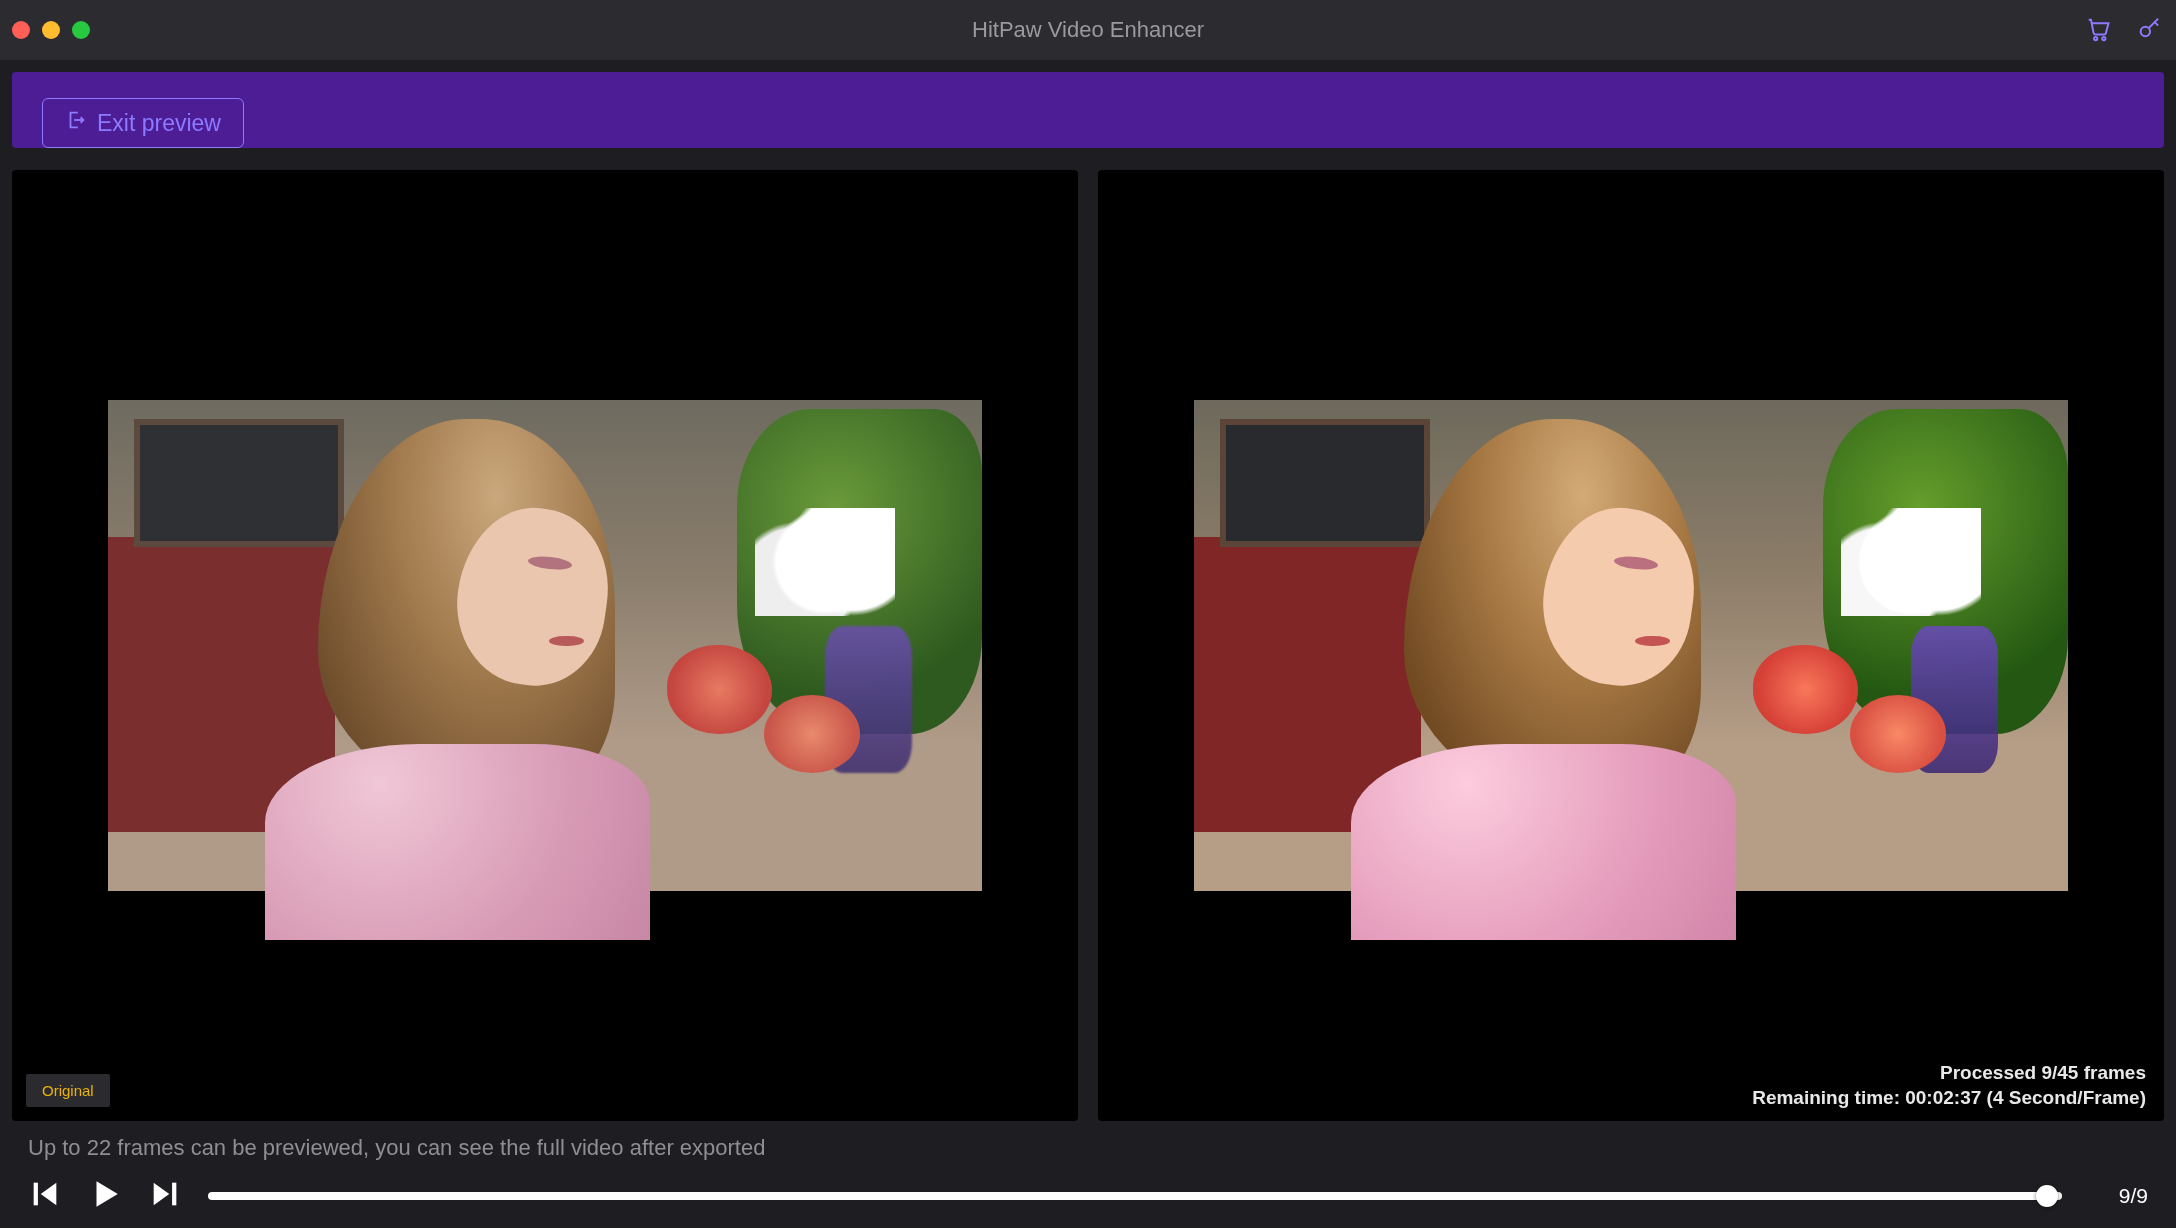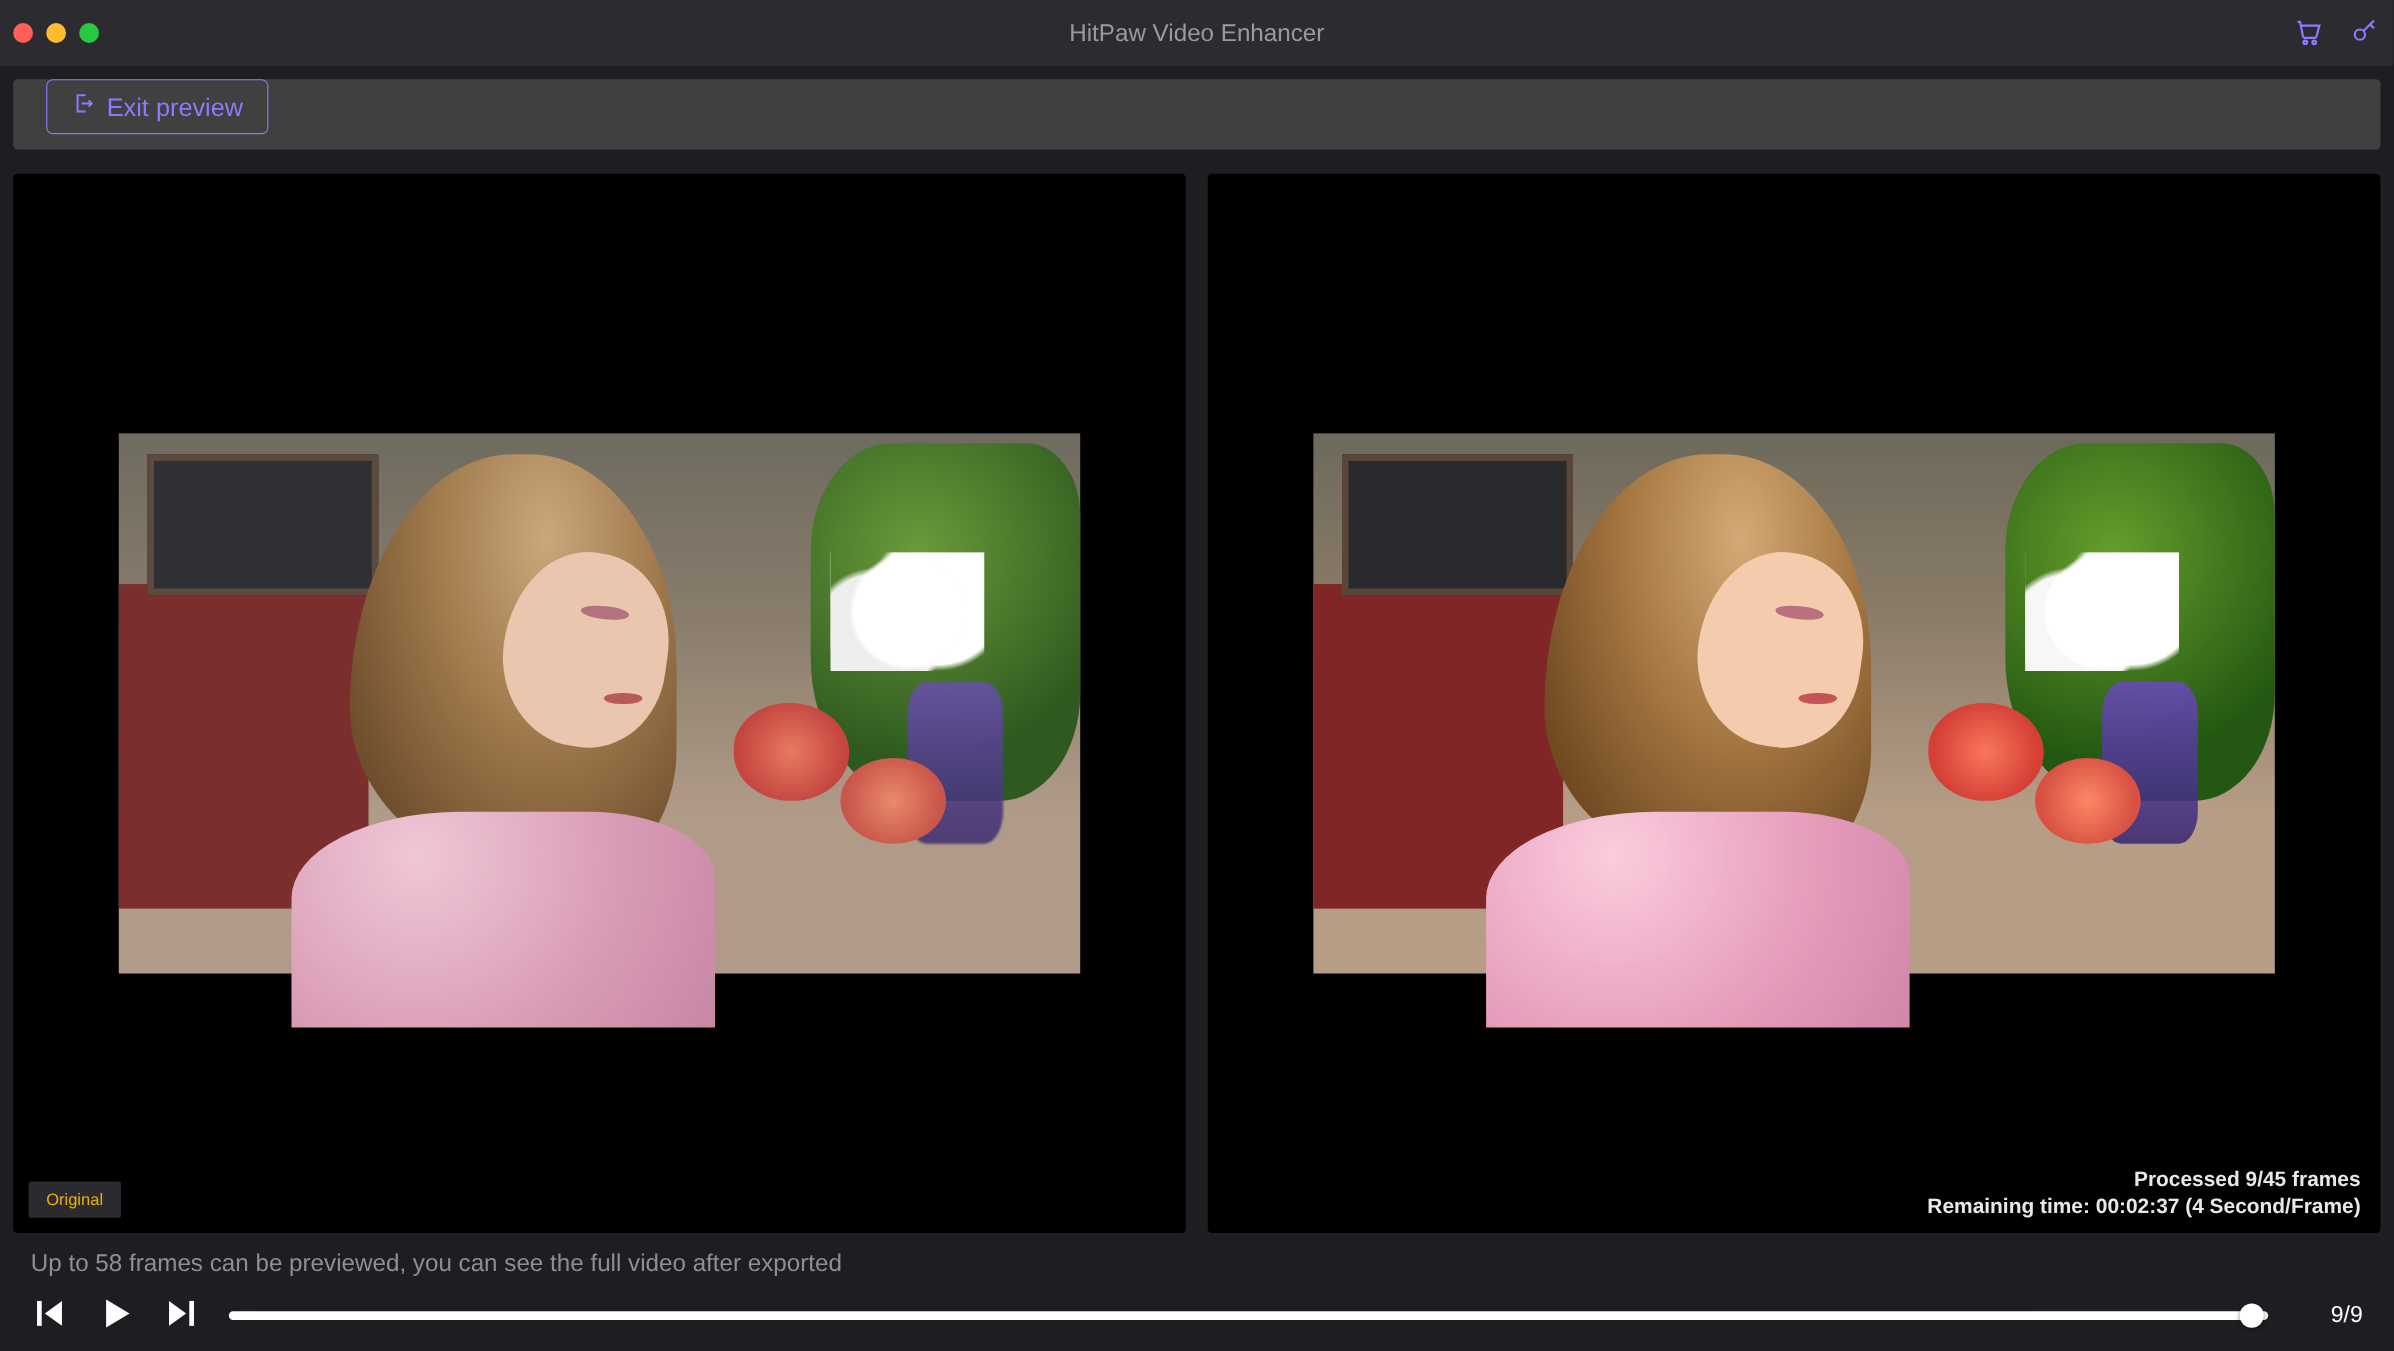--- a/index.html
+++ b/index.html
@@ -35,24 +35,24 @@
   }
   .title-icons svg { width: 28px; height: 28px; stroke: #8d7aff; fill: none; stroke-width: 1.7; }
 
   
   .workspace {
     padding: 12px;
     display: flex; flex-direction: column;
     height: calc(100% - 44px);
   }
   .toolbar {
-    height: 64px;
-    background: #404040;
+    height: 76px;
+    background: #4c1d95;
     border-radius: 4px;
-    display: flex; align-items: flex-start;
+    display: flex; align-items: flex-end;
     padding: 0 30px;
   }
   .exit-btn {
     display: inline-flex; align-items: center; gap: 10px;
     border: 1.5px solid #8d7aff;
     color: #8d7aff;
     background: transparent;
     padding: 10px 22px;
     border-radius: 6px;
     font-size: 23px;
@@ -217,21 +217,21 @@
       </div>
       <div class="status">
         <div>Processed 9/45 frames</div>
         <div>Remaining time: 00:02:37 (4 Second/Frame)</div>
       </div>
     </div>
 
   </div>
 
   <div class="footer">
-    <div class="hint">Up to 58 frames can be previewed, you can see the full video after exported</div>
+    <div class="hint">Up to 22 frames can be previewed, you can see the full video after exported</div>
     <div class="controls">
       <button class="pbtn">
         <span>
           <svg viewBox="0 0 24 24">
               <rect x="4" y="4" width="3" height="16"></rect>
               <polygon points="20,4 20,20 9,12"></polygon>
             </svg>
         </span>
       </button>
       <button class="pbtn">

